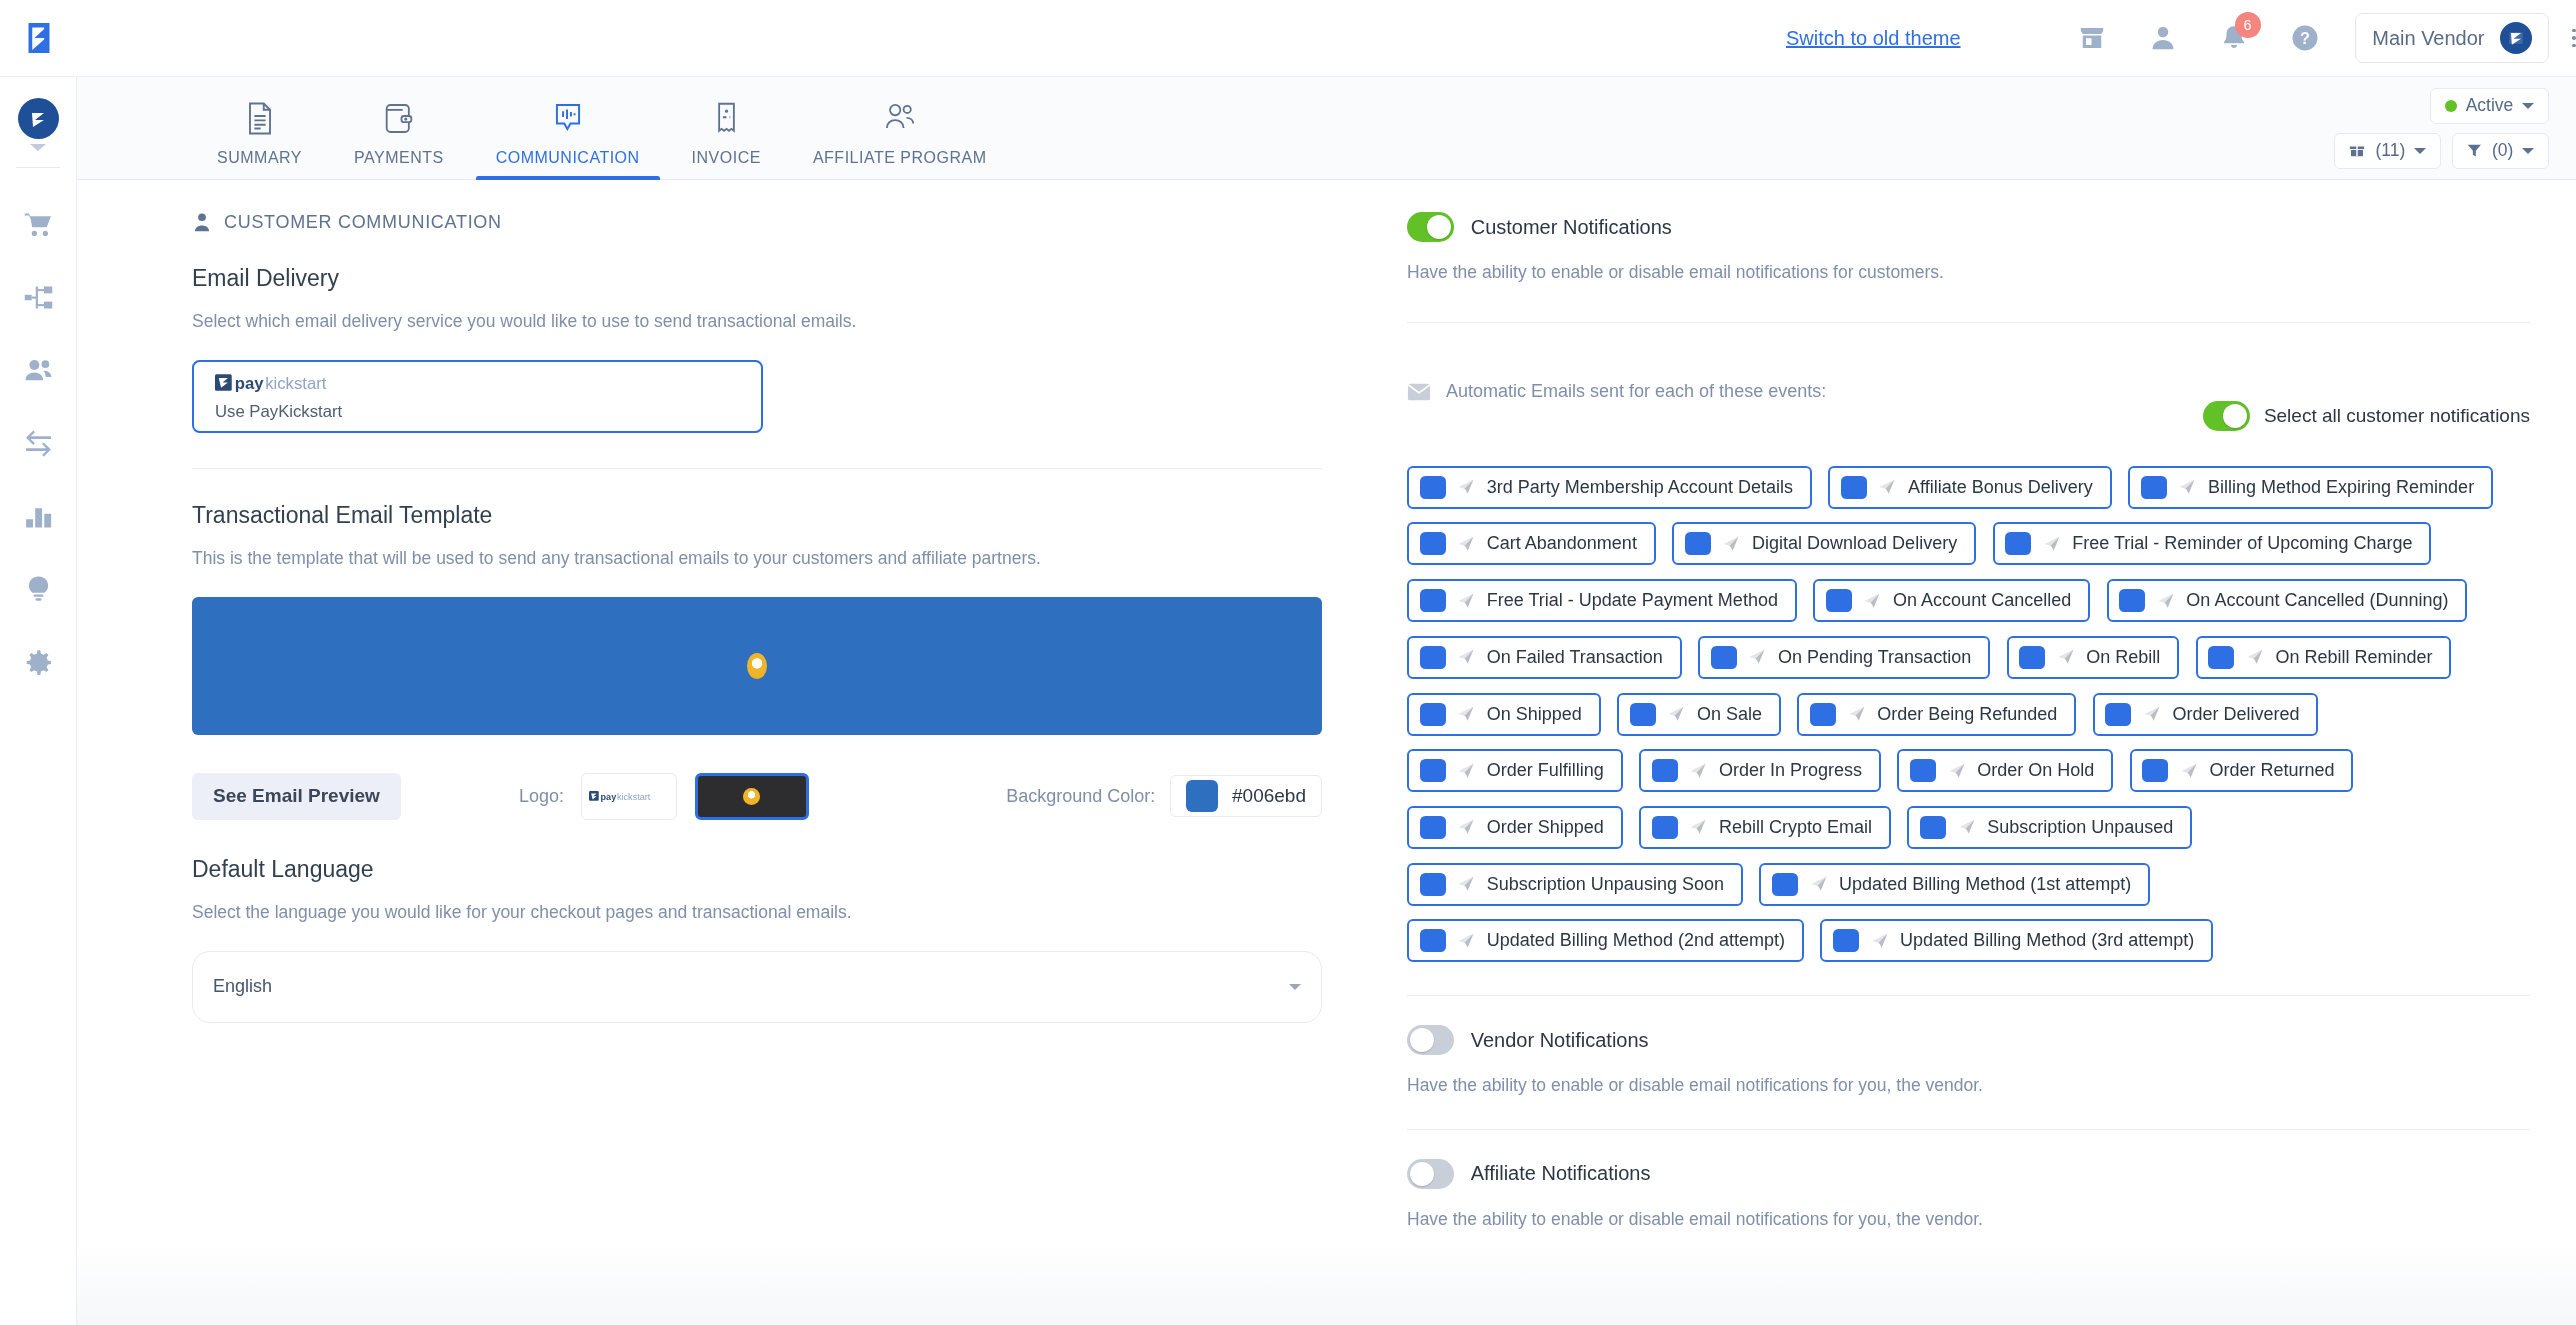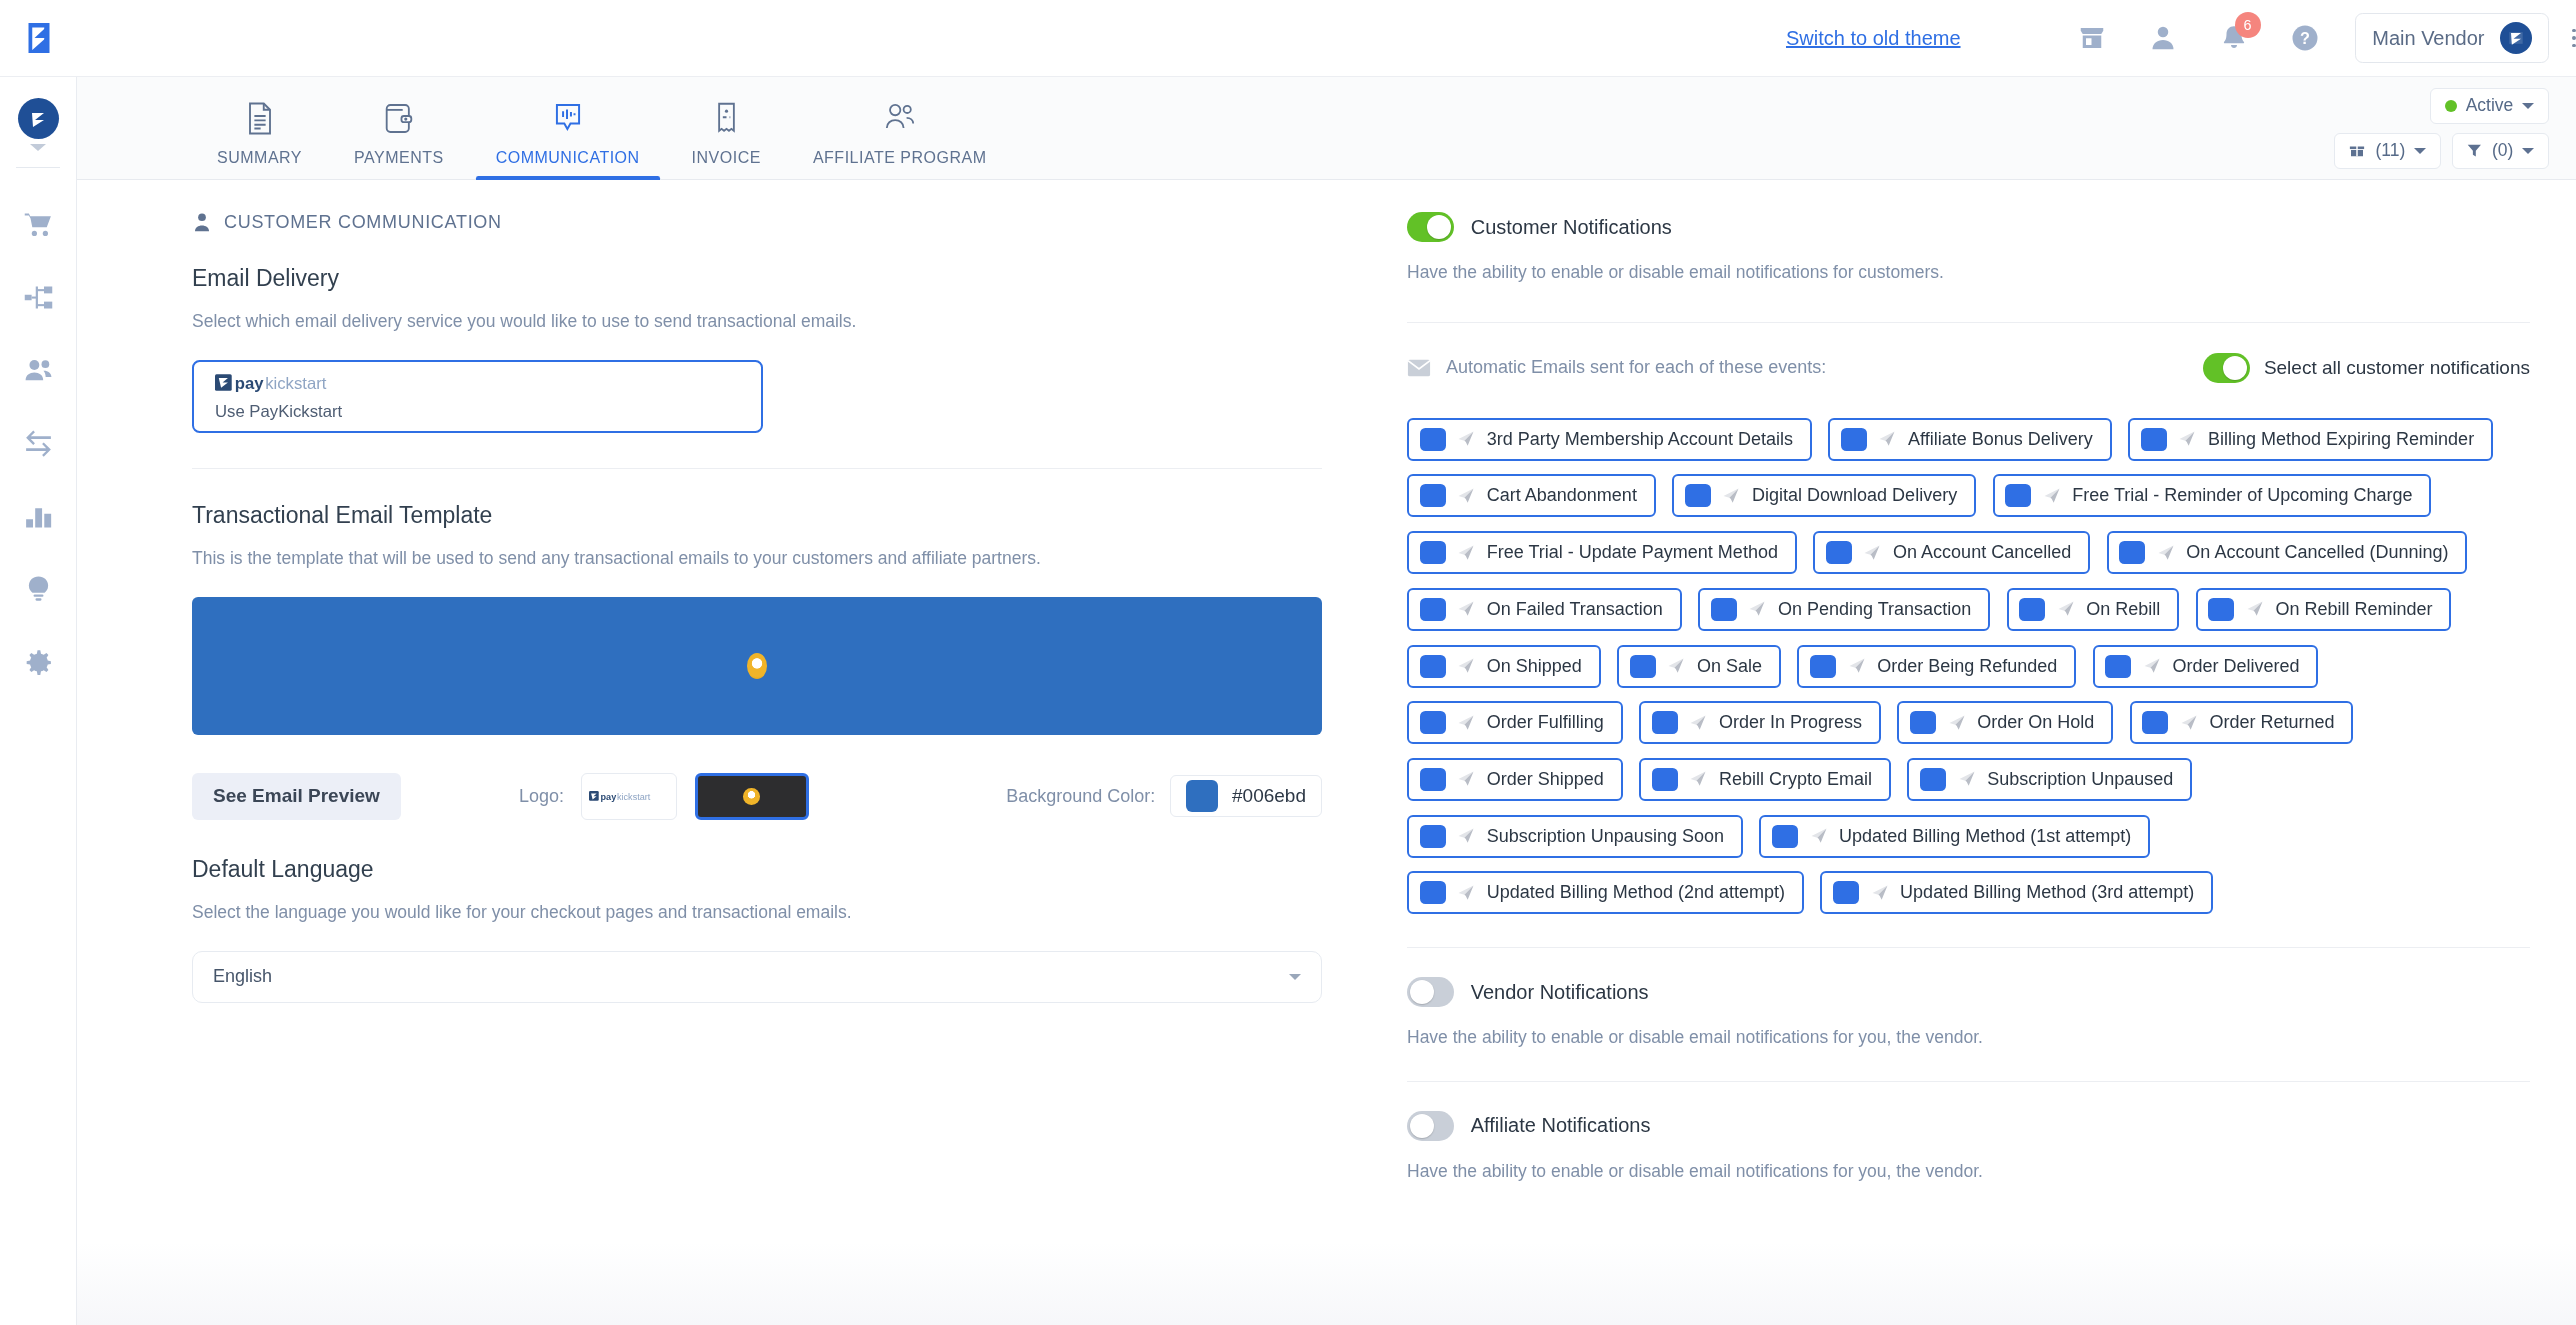--- a/index.html
+++ b/index.html
@@ -137,21 +137,21 @@
   }
   .bg-label { font-size: 18px; color:#7f8fa8; margin-left: auto; margin-right: 15px; }
   .color-field {
     display:flex; align-items:center; gap: 13.7px; border:0.8px solid #e7ebf1; border-radius:6px;
     height: 42px; padding: 0 15px; background:#fff; cursor:pointer;
   }
   .color-sw { width: 32px; height:32px; border-radius:6px; background:#2f6fbf; }
   .color-val { font-size: 19px; color:#2d3846; }
 
   .select {
-    height: 52px; border:0.8px solid #e7ebf1; border-radius: 10px; background:#fff;
+    height: 72px; border:0.8px solid #e7ebf1; border-radius: 18px; background:#fff;
     display:flex; align-items:center; padding: 0 20px; font-size:18px; color:#46556a;
     cursor:pointer; position:relative;
   }
   .select .caret { position:absolute; right: 20px; width:0;height:0;border-left:6.8px solid transparent;border-right:6.8px solid transparent;border-top:6.8px solid #9aa7ba; }
 
   
   .toggle-row { display:flex; align-items:center; gap: 16.7px; margin-bottom: 20px; }
   .tgl { width: 47px; height: 30px; border-radius: 16.7px; position:relative; cursor:pointer; }
   .tgl.on { background:#62c127; }
   .tgl.off { background:#c9cfd8; }
@@ -159,21 +159,21 @@
   .tgl.on .knob { right: 3px; }
   .tgl.off .knob { left: 3px; }
   .tgl-label { font-size: 20px; color:#2c3744; }
   .note { font-size: 17.5px; color:#7f8fa8; }
 
   .hr2 { height:0.8px; background:#eceef2; margin: 39px 0 30px; }
 
   .auto-row { display:flex; align-items:center; justify-content: space-between; margin-bottom: 35px; }
   .auto-left { display:flex; align-items:center; gap: 15px; }
   .auto-text { font-size: 18px; color:#7f8fa8; }
-  .auto-right { display:flex; align-items:center; gap: 13.7px; }
+  .auto-right { display:flex; align-items:center; gap: 13.7px; margin-top: 48px; }
   .auto-right .tgl-label { font-size: 19px; }
 
   .chips { display:flex; flex-wrap:wrap; gap: 13.7px 16.7px; }
   .chip {
     display:flex; align-items:center; gap: 10.6px;
     border: 2.3px solid #2f6fe4; border-radius: 6px; background:#fff;
     height: 43px; padding: 0 16.7px 0 10.6px; cursor:pointer;
   }
   .chip-tgl { width: 26px; height: 23px; border-radius: 5.3px; background:#2f6fe4; }
   .chip-label { font-size: 18px; color:#2c3744; white-space:nowrap; }

